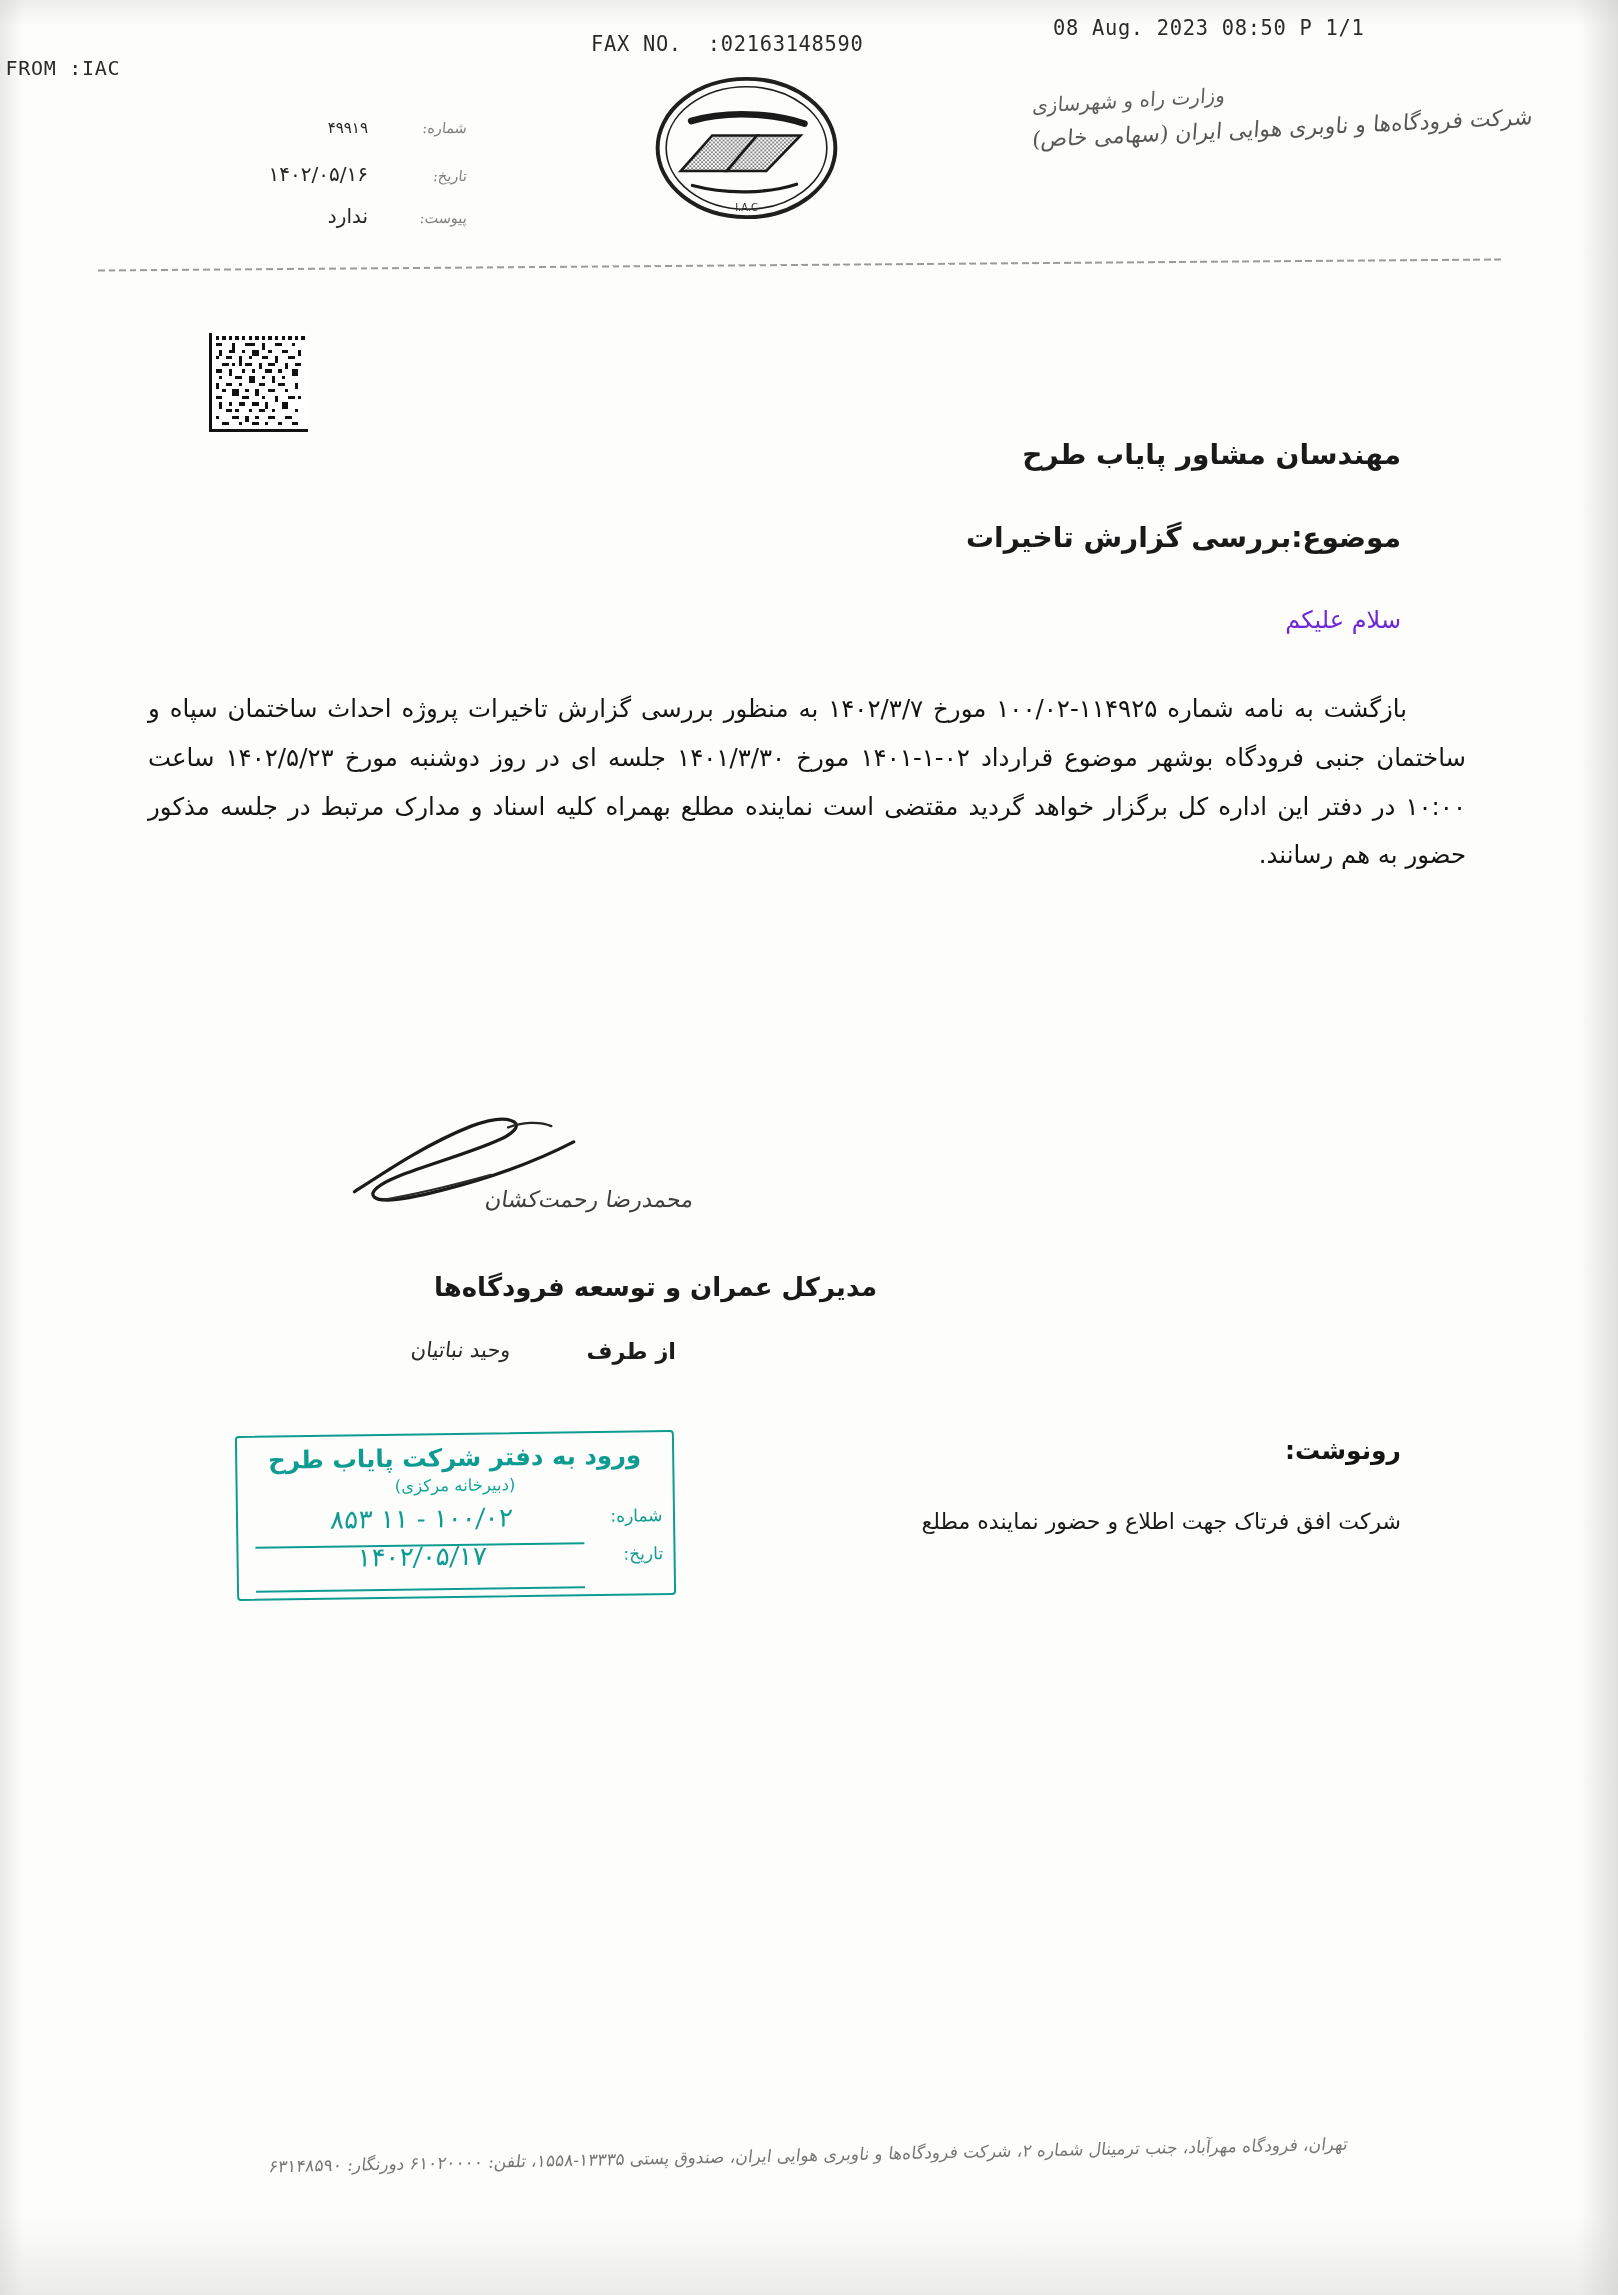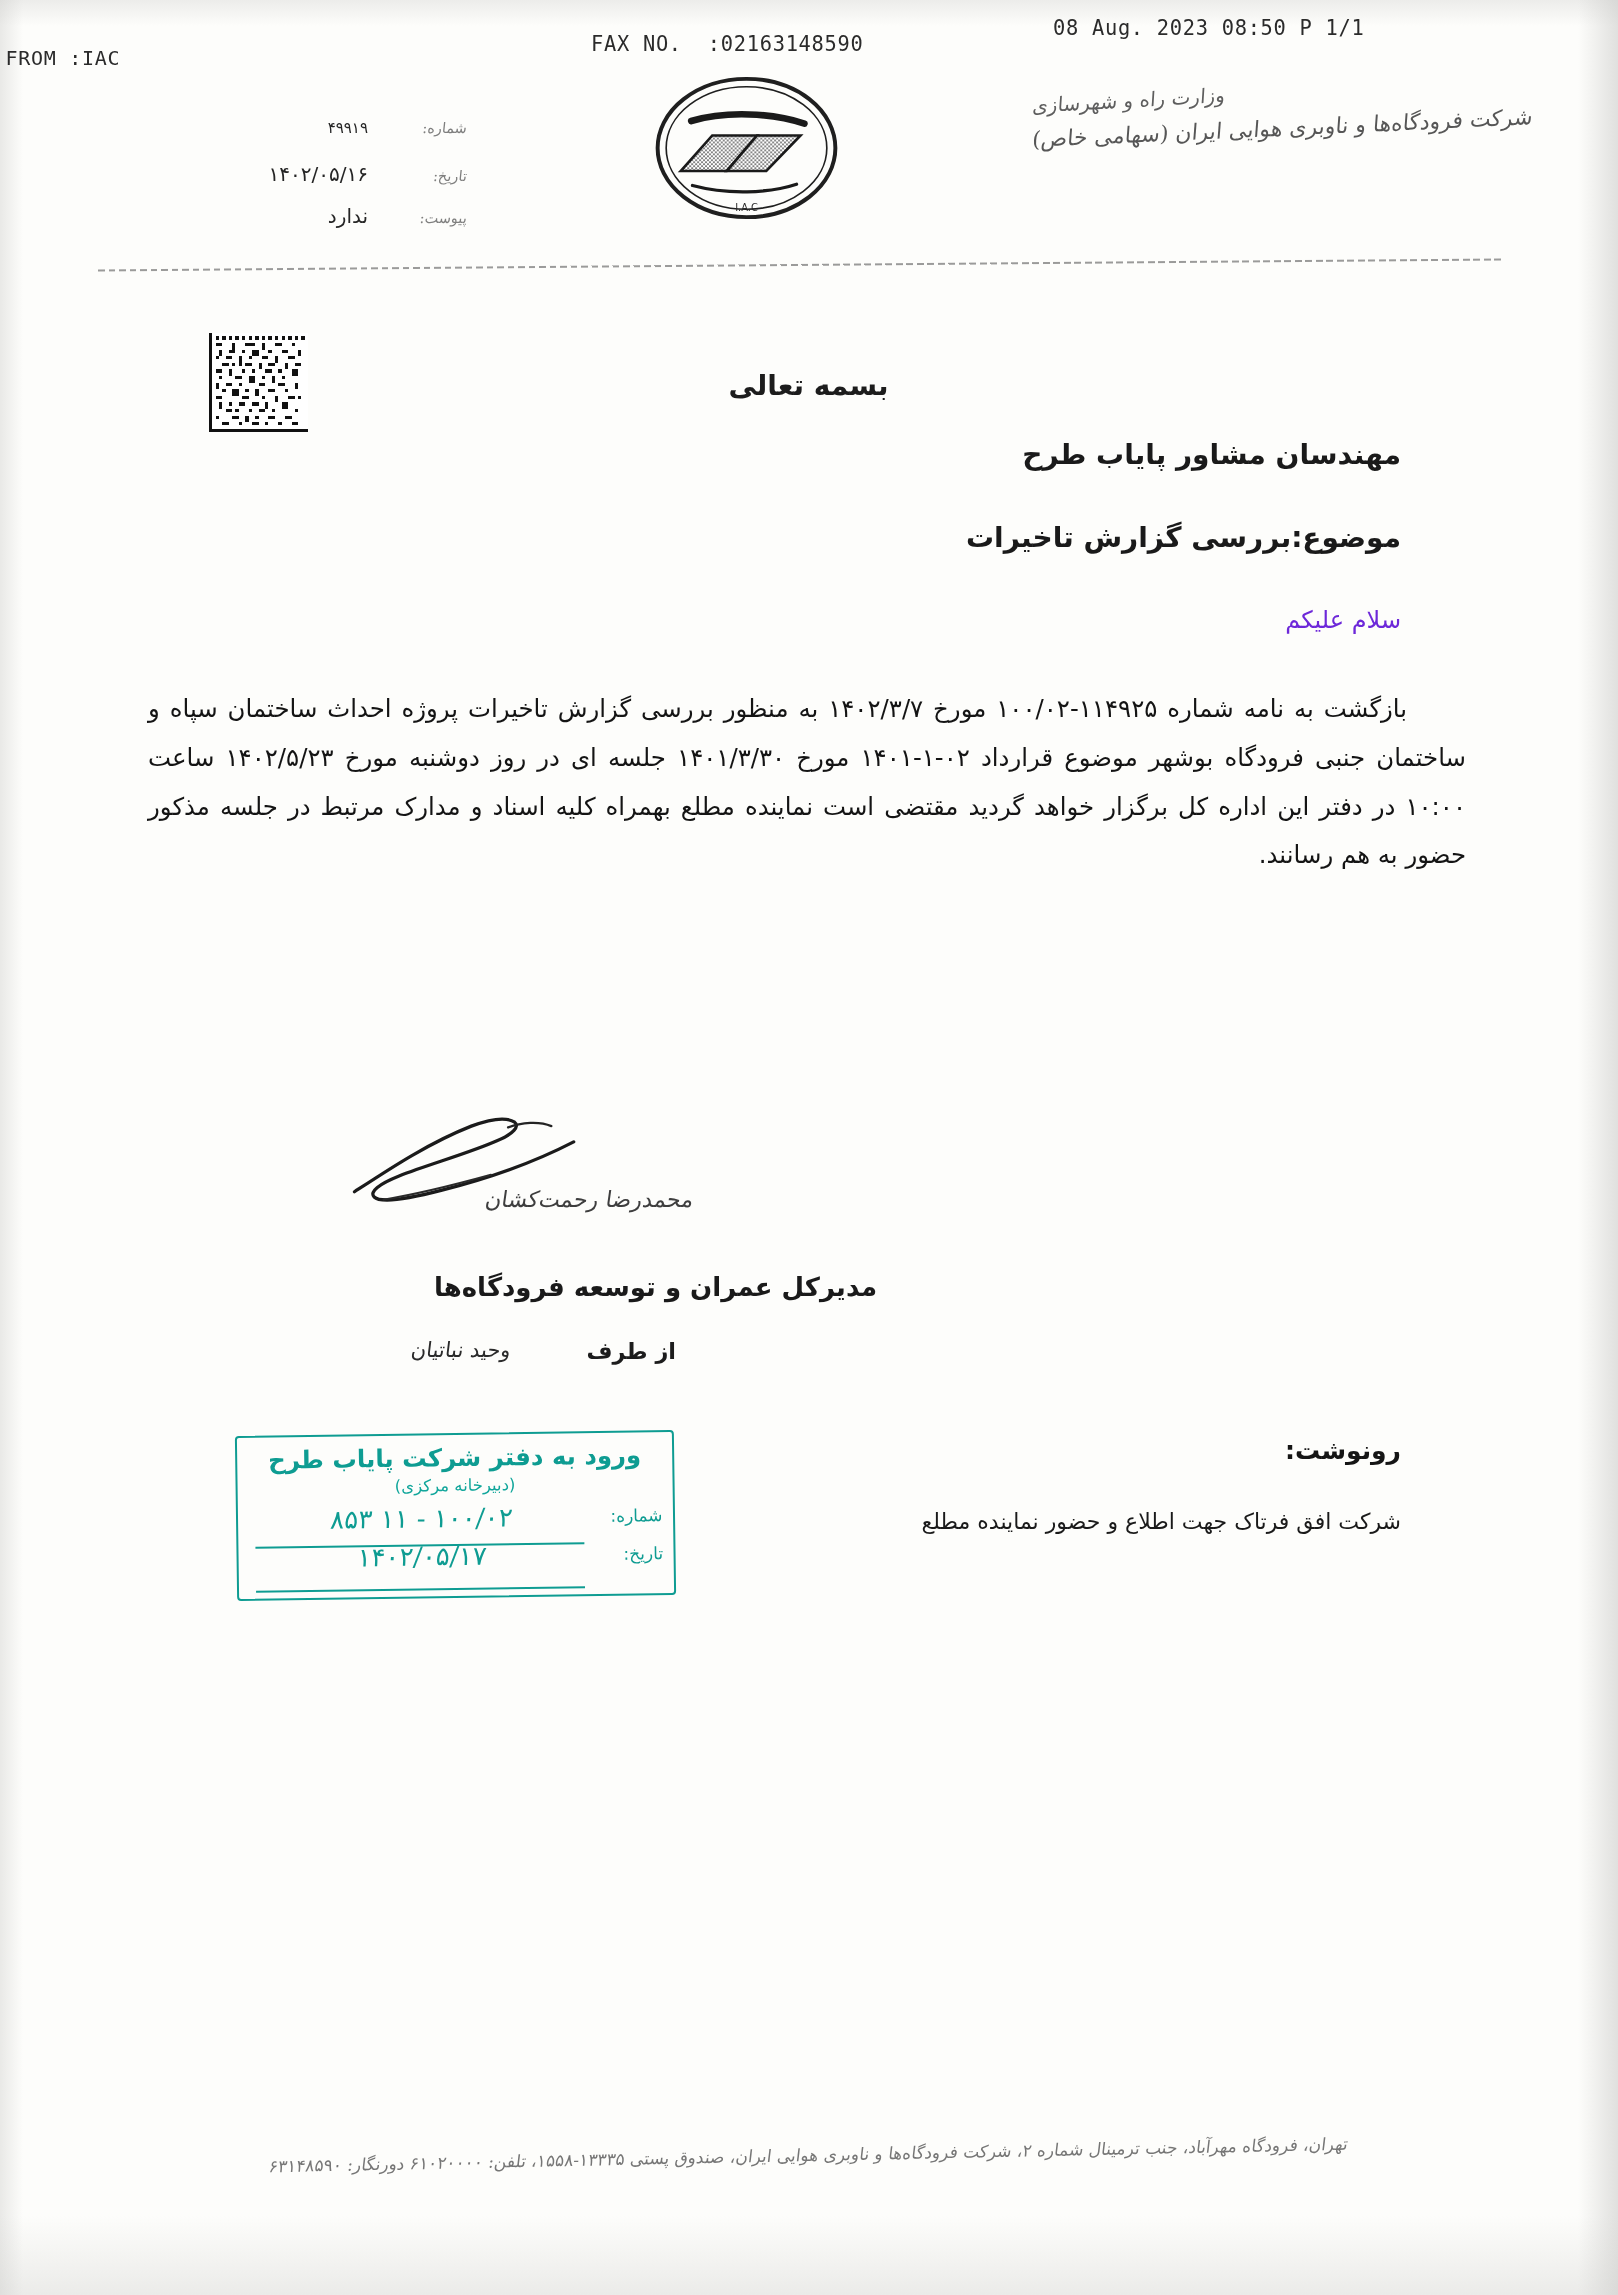--- a/index.html
+++ b/index.html
@@ -48,21 +48,21 @@
   }
 
   
   .fax-line {
     position: absolute;
     direction: ltr;
     font-family: "DejaVu Sans Mono", monospace;
     color: #2b2b2b;
     white-space: pre;
   }
-  #fax-from  { left: 6.6px;  top: 46px;  font-size: 20px; letter-spacing: 0.7px; }
+  #fax-from  { left: 6.6px;  top: 56px;  font-size: 20px; letter-spacing: 0.7px; }
   #fax-no    { left: 580px; top: 32px;  font-size: 20.4px; letter-spacing: 0.7px; margin-left: 12px; }
   #fax-stamp { left: 1054px;top: 16px;  font-size: 20.4px; letter-spacing: 0.7px; }
 
   
   .letterhead {
     position: absolute;
     right: 59px;
     top: 79px;
     width: 527px;
     text-align: left;
@@ -525,21 +525,20 @@
         <rect x="4" y="27" width="2" height="1"></rect>
           <rect x="9" y="27" width="1" height="1"></rect>
           <rect x="13" y="27" width="2" height="1"></rect>
           <rect x="17" y="27" width="1" height="1"></rect>
           <rect x="21" y="27" width="1" height="1"></rect>
           <rect x="25" y="27" width="2" height="1"></rect>
       </g>
     </svg>
   </div>
 
-  <div class="bismillah">بسمه تعالی</div>
   <div class="addressee">مهندسان مشاور پایاب طرح</div>
   <div class="subject">موضوع:بررسی گزارش تاخیرات</div>
   <div class="salutation">سلام علیکم</div>
   <div class="body-par">بازگشت به نامه شماره ۱۱۴۹۲۵-۱۰۰/۰۲ مورخ ۱۴۰۲/۳/۷ به منظور بررسی گزارش تاخیرات پروژه احداث ساختمان سپاه و ساختمان جنبی فرودگاه بوشهر موضوع قرارداد ۰۲-۱-۱۴۰۱ مورخ ۱۴۰۱/۳/۳۰ جلسه ای در روز دوشنبه مورخ ۱۴۰۲/۵/۲۳ ساعت ۱۰:۰۰ در دفتر این اداره کل برگزار خواهد گردید مقتضی است نماینده مطلع بهمراه کلیه اسناد و مدارک مرتبط در جلسه مذکور حضور به هم رسانند.</div>
 
   <div class="signature-ink">
     <svg viewBox="0 0 420 160" width="277" height="105" aria-hidden="true">
       <path d="M18 120 C70 86 130 46 196 20 C228 8 250 6 262 14 C270 20 260 32 236 42 C196 60 132 78 86 96 C56 108 40 120 48 128 C58 138 104 130 150 118 C214 102 290 76 352 44" fill="none" stroke="#1b1b1b" stroke-width="5" stroke-linecap="round"></path>
       <path d="M62 132 C110 124 168 110 226 94" fill="none" stroke="#2a2a2a" stroke-width="3" stroke-linecap="round"></path>
       <path d="M252 22 C272 14 300 12 318 20" fill="none" stroke="#242424" stroke-width="3.5" stroke-linecap="round"></path>

